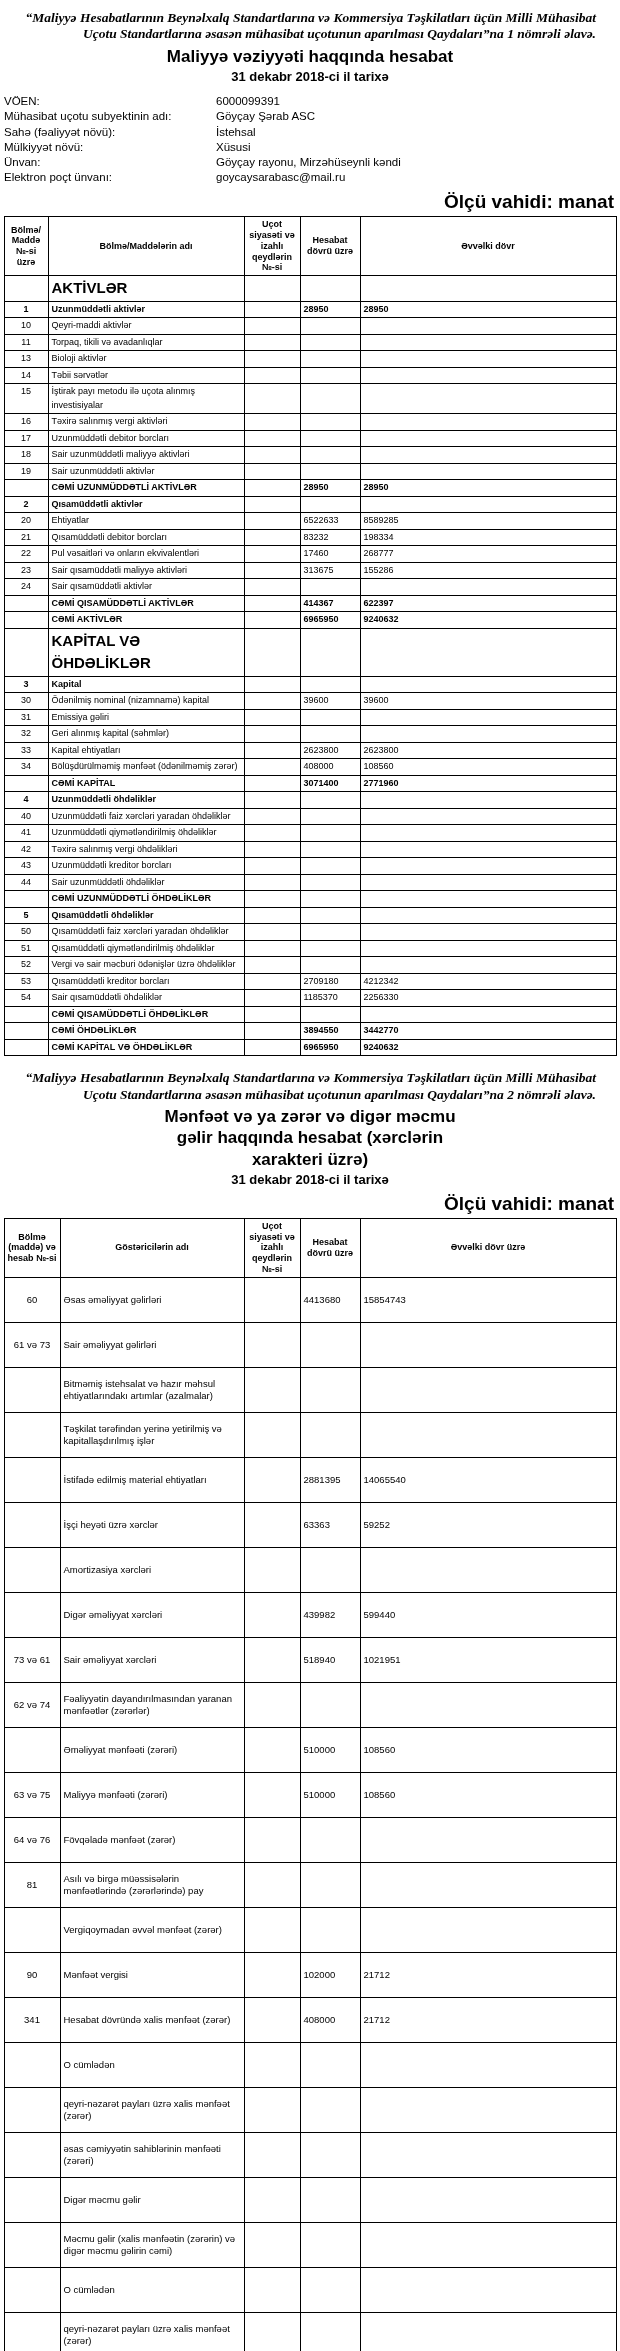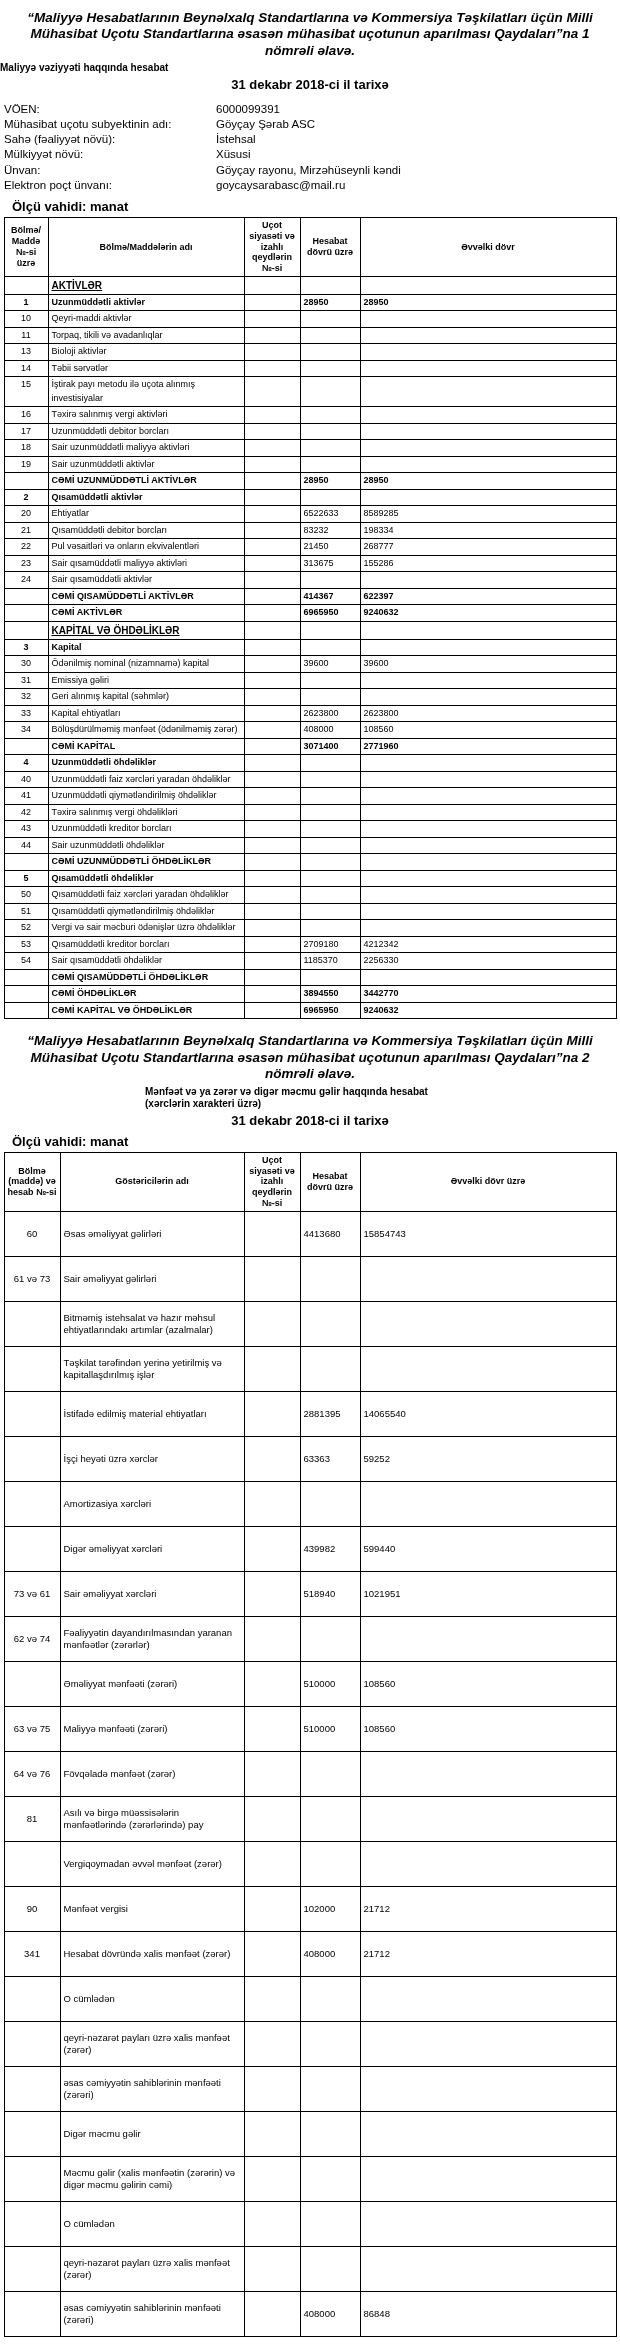--- a/index.html
+++ b/index.html
@@ -8,46 +8,49 @@
     background: #ffffff;
     color: #000000;
     font-family: "Liberation Sans", "DejaVu Sans", sans-serif;
   }
   .page { width: 620px; padding: 6px 0 10px; }
 
   .annex {
     font-size: 13.5px;
     font-weight: bold;
     font-style: italic;
-    text-align: center;
+    text-align: right;
     line-height: 1.22;
     max-width: 572px;
     margin: 4px auto 3px;
+    font-family: Liberation Serif, serif;
   }
   .rtitle {
-    font-size: 10px;
+    font-size: 17px;
     font-weight: bold;
+    text-align: center;
     line-height: 1.25;
     margin: 2px auto;
   }
   .rtitle.narrow { max-width: 330px; margin-top: 0; }
   .rdate {
     font-size: 13px;
     font-weight: bold;
     text-align: center;
     margin: 2px 0 6px;
   }
   .info { margin: 10px 0 2px 4px; font-size: 11.5px; }
   .info-row { display: flex; line-height: 1.32; gap: 30px; }
   .info-label { flex: 0 0 182px; }
   .info-value { flex: 1; }
   .unit {
-    font-size: 13px;
+    font-size: 19px;
     font-weight: bold;
-    margin: 6px 6px 3px 12px;
+    text-align: right;
+    margin: 6px 6px 3px 4px;
   }
 
   table {
     border-collapse: collapse;
     table-layout: fixed;
     width: 612px;
     margin: 2px auto 0;
   }
   th, td { border: 1px solid #000; word-wrap: break-word; }
   th {
@@ -66,21 +69,21 @@
   }
   .t2 td {
     font-size: 9.5px;
     padding: 2px 3px;
     vertical-align: middle;
     height: 40px;
     line-height: 1.25;
   }
   td.c-no { text-align: center; }
   tr.bold td { font-weight: bold; }
-  .t1 tr.section td { font-size: 10px; text-decoration: underline; }
+  .t1 tr.section td { font-size: 15px; }
   .section2 { margin-top: 14px; }
 </style>
 </head>
 <body>
 
 <div class="page">
 
   <section>
     <p class="annex">“Maliyyə Hesabatlarının Beynəlxalq Standartlarına və Kommersiya Təşkilatları üçün Milli Mühasibat Uçotu Standartlarına əsasən mühasibat uçotunun aparılması Qaydaları”na 1 nömrəli əlavə.</p>
     <p class="rtitle">Maliyyə vəziyyəti haqqında hesabat</p>
@@ -235,21 +238,21 @@
             <td class="c-no">21</td>
             <td>Qısamüddətli debitor borcları</td>
             <td></td>
             <td>83232</td>
             <td>198334</td>
           </tr>
           <tr>
             <td class="c-no">22</td>
             <td>Pul vəsaitləri və onların ekvivalentləri</td>
             <td></td>
-            <td>21450</td>
+            <td>17460</td>
             <td>268777</td>
           </tr>
           <tr>
             <td class="c-no">23</td>
             <td>Sair qısamüddətli maliyyə aktivləri</td>
             <td></td>
             <td>313675</td>
             <td>155286</td>
           </tr>
           <tr>

